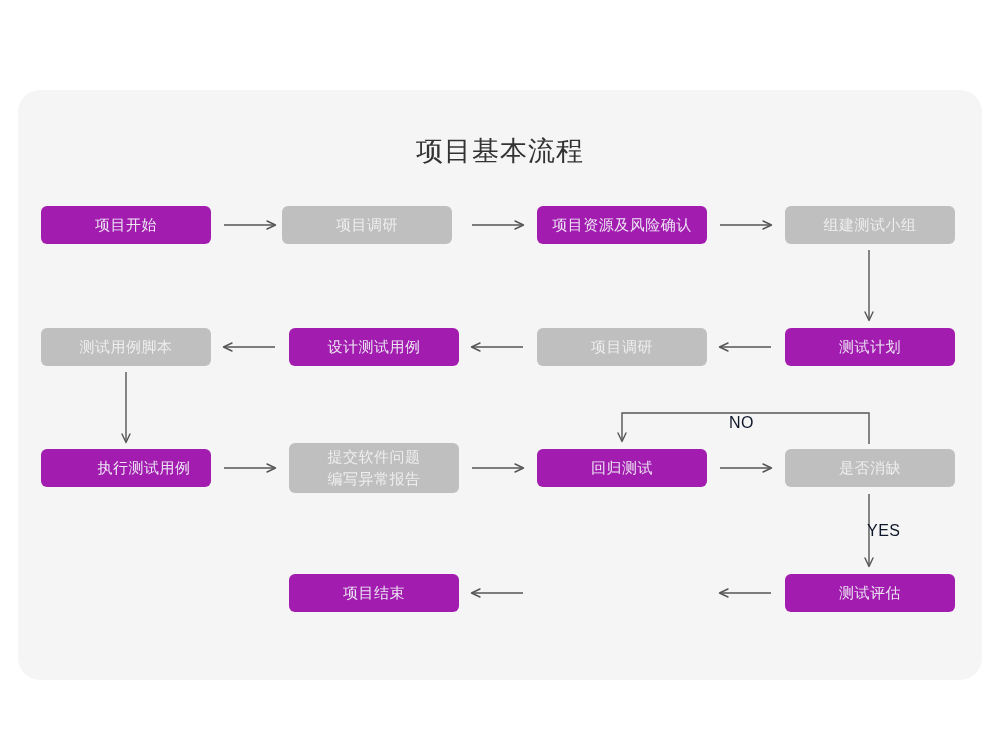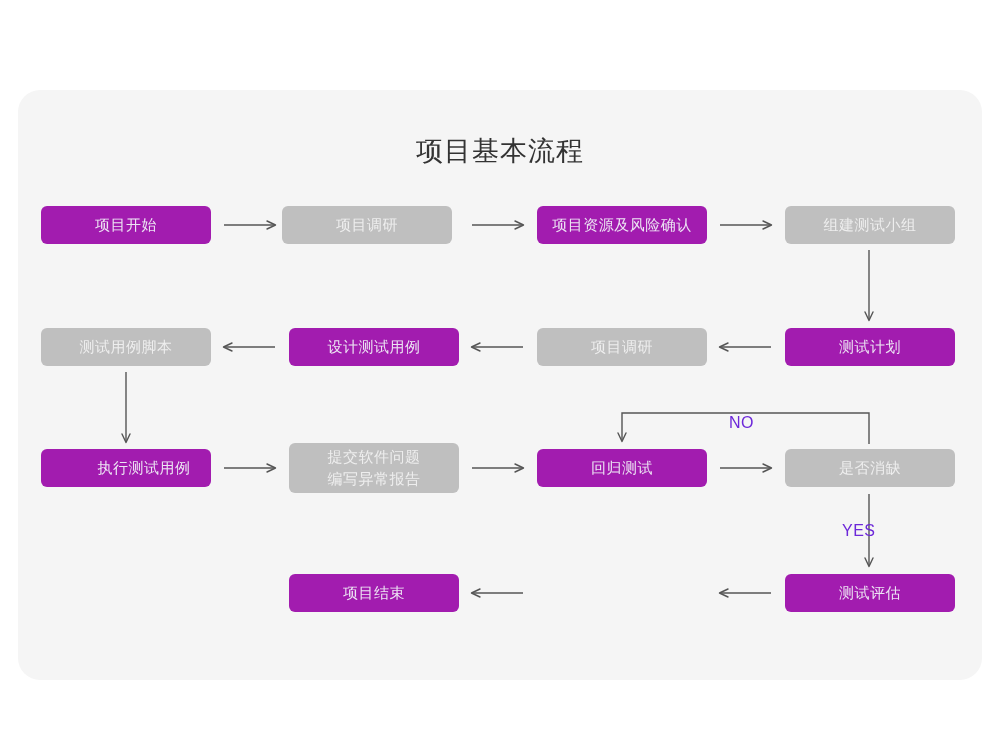--- a/index.html
+++ b/index.html
@@ -65,21 +65,21 @@
     position: absolute;
     left: 0;
     top: 0;
     width: 1000px;
     height: 750px;
     pointer-events: none;
   }
   .edge-label {
     position: absolute;
     font-size: 16px;
-    color: #6d28d9;
+    color: #0f172a;
     letter-spacing: 0.5px;
   }
 </style>
 </head>
 <body>
 
 <div id="canvas">
 
   <div class="card"></div>
 
@@ -110,21 +110,21 @@
 
     <path d="M869,444 L869,413 L622,413 L622,441" fill="none" stroke="#555555" stroke-width="1.4" marker-end="url(#ah)"></path>
 
     <line x1="869" y1="494" x2="869" y2="566" stroke="#555555" stroke-width="1.4" marker-end="url(#ah)"></line>
 
     <line x1="771" y1="593" x2="720" y2="593" stroke="#555555" stroke-width="1.4" marker-end="url(#ah)"></line>
     <line x1="523" y1="593" x2="472" y2="593" stroke="#555555" stroke-width="1.4" marker-end="url(#ah)"></line>
   </svg>
 
   <div class="edge-label" style="left:729px; top:414px;">NO</div>
-  <div class="edge-label" style="left:842px; top:522px;">YES</div>
+  <div class="edge-label" style="left:867px; top:522px;">YES</div>
 
   <div class="node purple" style="left:41px;  top:206px; width:170px; height:38px;">项目开始</div>
   <div class="node gray" style="left:282px; top:206px; width:170px; height:38px;">项目调研</div>
   <div class="node purple" style="left:537px; top:206px; width:170px; height:38px;">项目资源及风险确认</div>
   <div class="node gray" style="left:785px; top:206px; width:170px; height:38px;">组建测试小组</div>
 
   <div class="node gray" style="left:41px;  top:328px; width:170px; height:38px;">测试用例脚本</div>
   <div class="node purple" style="left:289px; top:328px; width:170px; height:38px;">设计测试用例</div>
   <div class="node gray" style="left:537px; top:328px; width:170px; height:38px;">项目调研</div>
   <div class="node purple" style="left:785px; top:328px; width:170px; height:38px;">测试计划</div>

